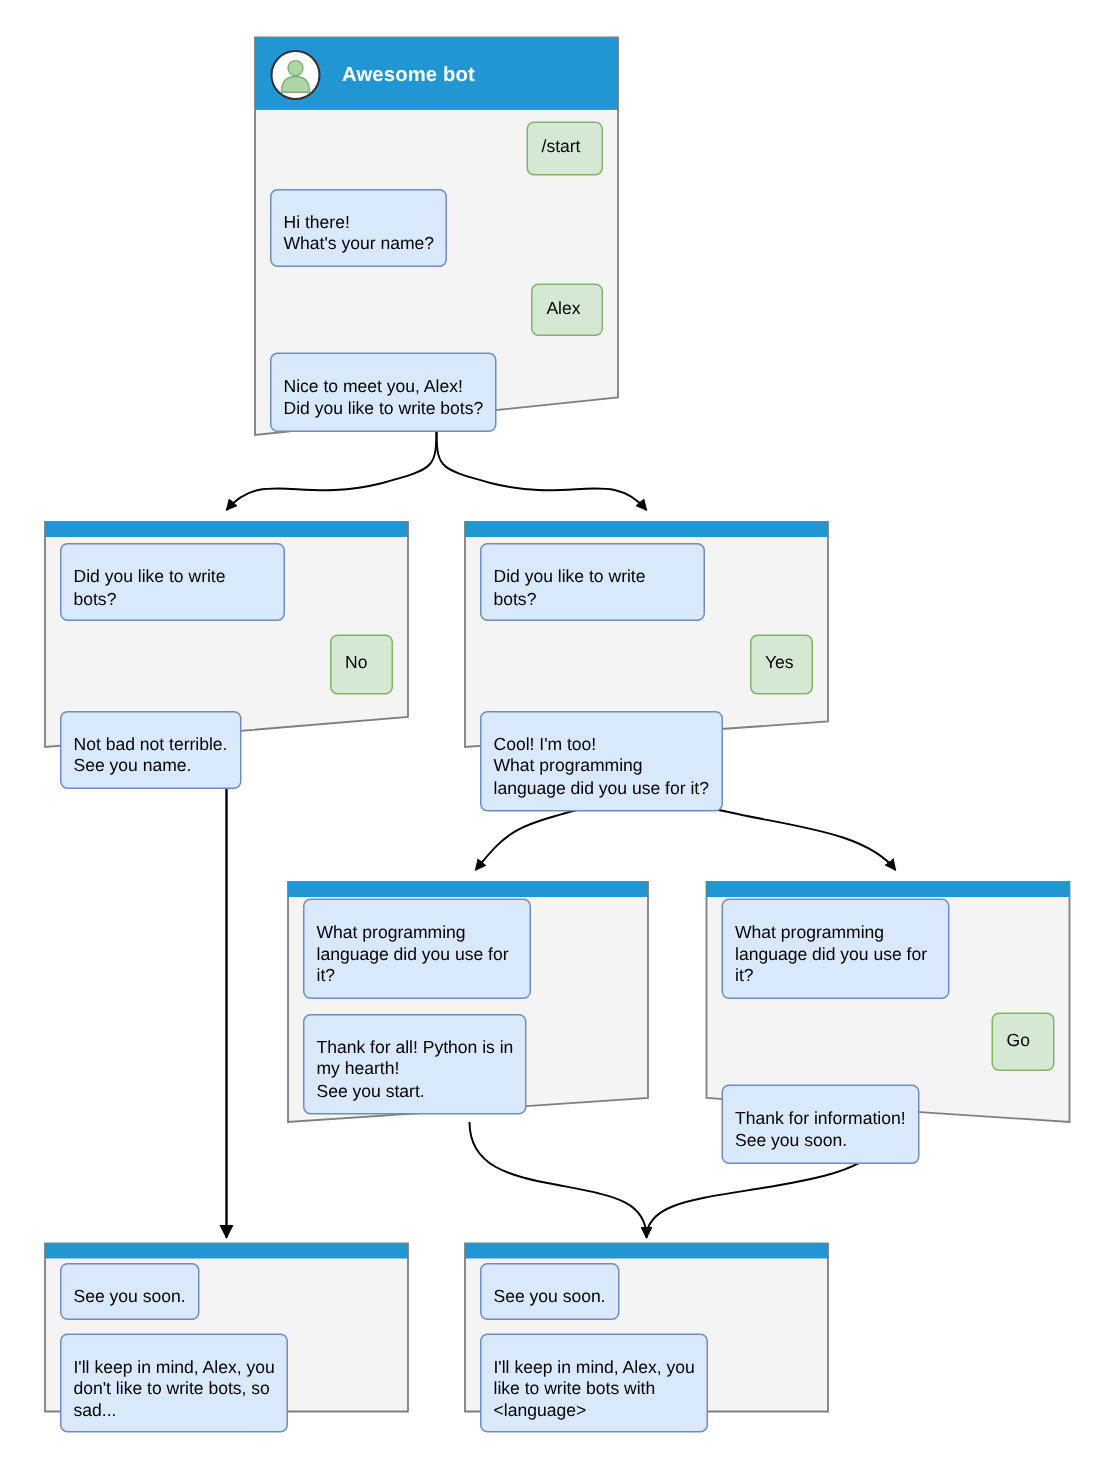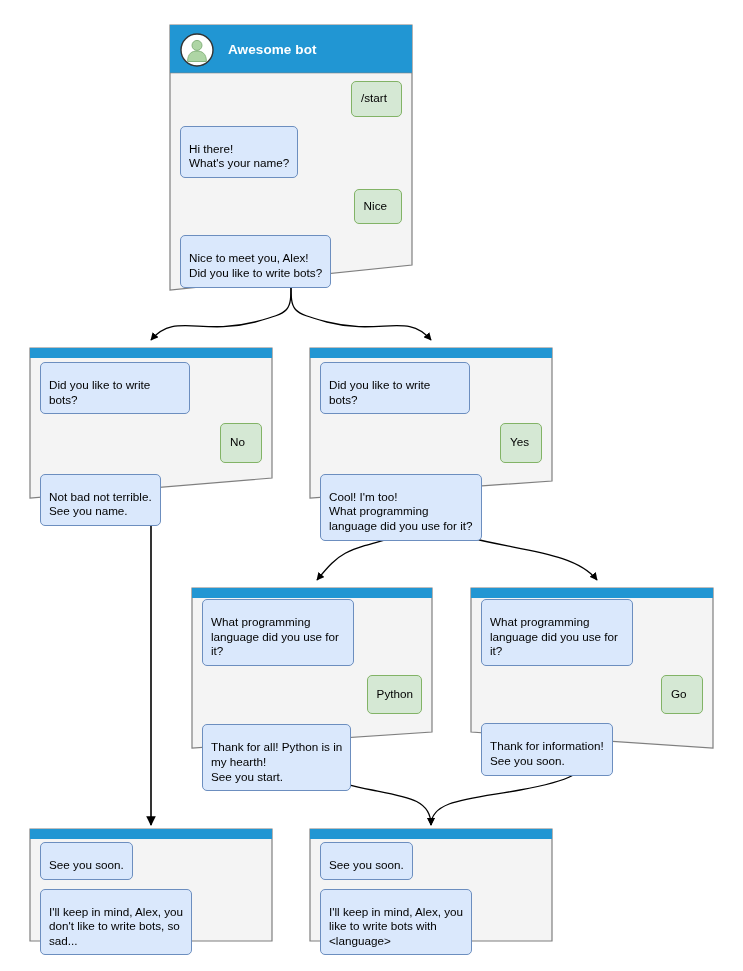--- a/index.html
+++ b/index.html
@@ -166,21 +166,21 @@
 
       <div class="messages" style="top:56px;">
         <div class="msg-row right">
           <div class="bubble user">/start</div>
         </div>
         <div class="msg-row left">
           <div class="bubble bot">Hi there!
 What's your name?</div>
         </div>
         <div class="msg-row right" style="margin-top:11px;">
-          <div class="bubble user">Nice</div>
+          <div class="bubble user">Alex</div>
         </div>
         <div class="msg-row left" style="margin-top:11px;">
           <div class="bubble bot">Nice to meet you, Alex!
 Did you like to write bots?</div>
         </div>
       </div>
     </div>
   </div>
 
   <div class="node" style="left:30px; top:348px; width:242px; height:150px;">
@@ -236,23 +236,20 @@
         <polygon points="0,0 240,0 240,144 0,160" fill="#f4f4f4" stroke="#7f7f7f" stroke-width="1.2"></polygon>
         <rect x="0" y="0" width="240" height="10" fill="#2196d3"></rect>
       </svg>
     </div>
     <div class="node-content">
       <div class="messages" style="top:11px;">
         <div class="msg-row left">
           <div class="bubble bot" style="max-width:152px;">What programming
 language did you use for it?</div>
         </div>
-        <div class="msg-row right" style="margin-top:8px;">
-          <div class="bubble user tall">Python</div>
-        </div>
         <div class="msg-row left" style="margin-top:10px;">
           <div class="bubble bot">Thank for all! Python is in
 my hearth!
 See you start.</div>
         </div>
       </div>
     </div>
   </div>
 
   <div class="node" style="left:471px; top:588px; width:242px; height:160px;">

